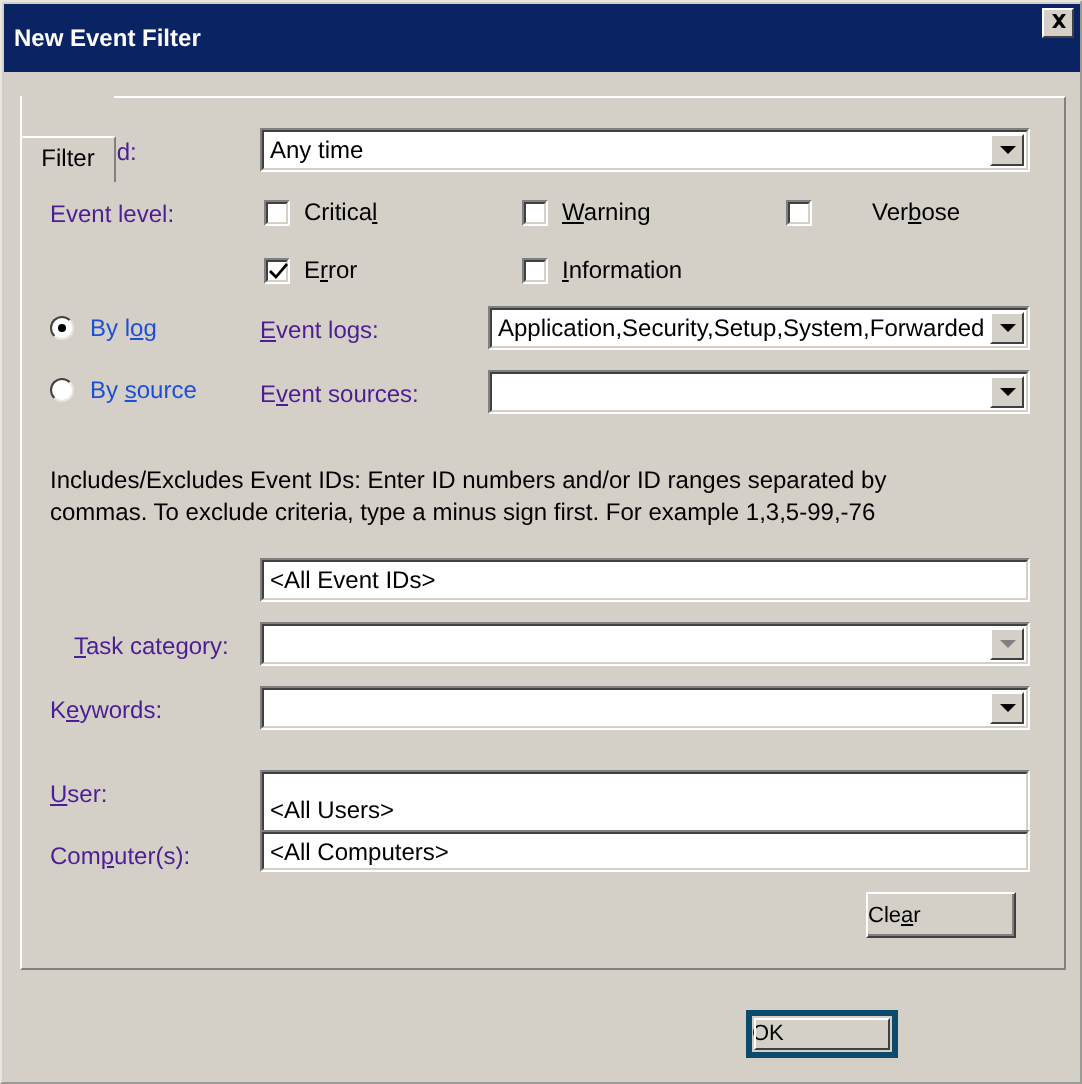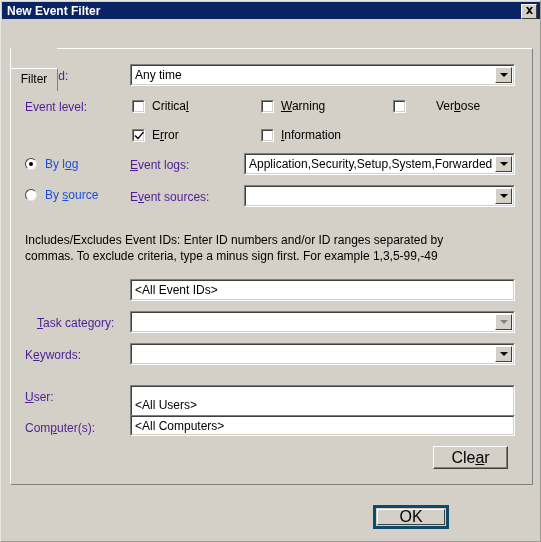--- a/index.html
+++ b/index.html
@@ -27,21 +27,21 @@
     border-top: 1px solid #e8e6e1;
     border-right: 1px solid #9c9a94;
     border-bottom: 1px solid #9c9a94;
   }
 
   
   #titlebar {
     position: absolute;
     left: 1px; top: 1px;
     width: 538px;
-    height: 17px;
+    height: 34px;
     background: #0a2463;
     display: flex;
     align-items: center;
   }
   #title-text {
     color: #ffffff;
     font-size: 12px;
     font-weight: bold;
     margin-left: 5px;
     letter-spacing: 0px;
@@ -263,22 +263,21 @@
   .btn {
     position: absolute;
     box-sizing: border-box;
     background: #d4d0c8;
     border-top: 1px solid #ffffff;
     border-left: 1px solid #ffffff;
     border-right: 1px solid #404040;
     border-bottom: 1px solid #404040;
     display: flex;
     align-items: center;
-    justify-content: center;
-    font-size: 16px;
+    font-size: 11px;
     cursor: default;
     color: #000;
   }
   .btn .btn-inner {
     position: absolute;
     left: 0; top: 0; right: 0; bottom: 0;
     border-right: 1px solid #808080;
     border-bottom: 1px solid #808080;
     pointer-events: none;
   }
@@ -406,21 +405,21 @@
   <div class="field" style="left:243px; top:184px; width:271px; height:22px;">
     <div class="inner">
       <span class="val"></span>
     </div>
     <div class="combo-arrow">
       <span class="arrow-glyph"></span>
     </div>
   </div>
 
   <div id="idhelp">
-    <span>Includes/Excludes Event IDs: Enter ID numbers and/or ID ranges separated by commas. To exclude criteria, type a minus sign first. For example 1,3,5-99,-49</span>
+    <span>Includes/Excludes Event IDs: Enter ID numbers and/or ID ranges separated by commas. To exclude criteria, type a minus sign first. For example 1,3,5-99,-76</span>
   </div>
   <div class="field" style="left:129px; top:278px; width:385px; height:22px;">
     <div class="inner">
       <span class="val">&lt;All Event IDs&gt;</span>
     </div>
   </div>
 
   <span class="lbl" style="left:36px; top:315px;"><span class="u">T</span>ask category:</span>
   <div class="field" style="left:129px; top:310px; width:385px; height:22px;">
     <div class="inner">

